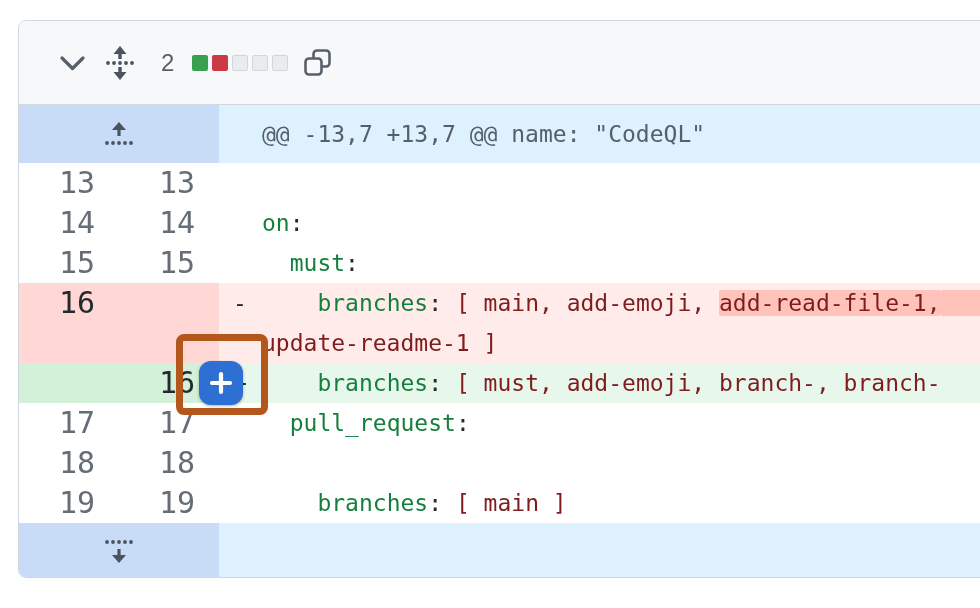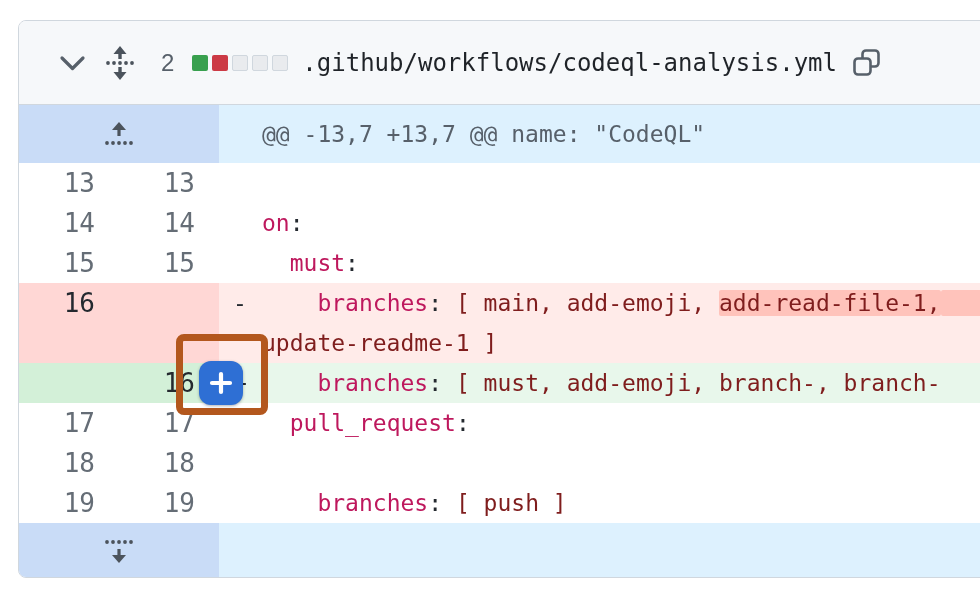--- a/index.html
+++ b/index.html
@@ -67,21 +67,21 @@
     padding-left: 43px;
     white-space: pre;
     overflow: hidden;
   }
 
   
   .drow { display: flex; }
   .drow .num {
     width: 100px; flex: none;
     font-family: "DejaVu Sans Mono", monospace;
-    font-size: 26px; color: #656d76;
+    font-size: 30px; color: #656d76;
     text-align: right;
     padding-right: 24px;
     line-height: 40px;
     cursor: pointer;
     user-select: none;
   }
   .drow .code {
     flex: 1;
     position: relative;
     font-family: "DejaVu Sans Mono", monospace;
@@ -96,21 +96,21 @@
   .marker {
     position: absolute; left: 14px; top: 0;
     line-height: 40px;
     color: #24292f;
   }
   .drow.removed .num  { background: #ffd7d5; color: #24292f; }
   .drow.removed .code { background: #ffebe9; }
   .drow.added .num    { background: #d3f0d8; color: #24292f; }
   .drow.added .code   { background: #e8f7eb; }
 
-  .seg-key     { color: #be185d; text-align: right; }
+  .seg-key     { color: #15803d; text-align: right; }
   .seg-value   { color: #7f1d1d; }
   .seg-punct   { color: #24292f; }
   .seg-plain   { color: #24292f; }
   .seg-comment { color: #6e7781; }
   .seg-hl      { background: #ffc3bb; border-radius: 2px; }
 
   
   .expand-row { display: flex; height: 55px; }
   .expand-gutter {
     width: 200px; flex: none;
@@ -162,21 +162,20 @@
       <path d="M17 35 L23.5 27 H10.5 Z"></path>
     </svg>
     <span class="hdr-count">2</span>
     <div class="diffstat" id="diffstat">
         <span class="sq added"></span>
         <span class="sq deleted"></span>
         <span class="sq neutral"></span>
         <span class="sq neutral"></span>
         <span class="sq neutral"></span>
       </div>
-    <span class="hdr-filename">.github/workflows/codeql-analysis.yml</span>
     <svg class="hdr-copy" viewBox="0 0 31 31" fill="none">
       <rect x="11.5" y="3.5" width="16" height="16" rx="3.5" stroke="#57606a" stroke-width="2.6"></rect>
       <rect x="3.5" y="11.5" width="16" height="16" rx="3.5" fill="#f6f8fa" stroke="#57606a" stroke-width="2.6"></rect>
     </svg>
   </div>
 
   <div class="hunk-row">
     <div class="hunk-gutter">
       <svg width="30" viewBox="0 0 30 26" height="26" fill="#4b535c">
         <path d="M15 1 L22 9 H8 Z"></path>
@@ -241,21 +240,21 @@
         <div class="num" style="height: 40px;">18</div>
         <div class="num" style="height: 40px;">18</div>
         <div class="code">
           <div class="code-line"><span class="seg-plain">    </span></div>
         </div>
       </div>
       <div class="drow context">
         <div class="num" style="height: 40px;">19</div>
         <div class="num" style="height: 40px;">19</div>
         <div class="code">
-          <div class="code-line"><span class="seg-plain">    </span><span class="seg-key">branches</span><span class="seg-punct">:</span><span class="seg-plain"> </span><span class="seg-value">[ push ]</span></div>
+          <div class="code-line"><span class="seg-plain">    </span><span class="seg-key">branches</span><span class="seg-punct">:</span><span class="seg-plain"> </span><span class="seg-value">[ main ]</span></div>
         </div>
       </div>
     </div>
 
   <div class="expand-row">
     <div class="expand-gutter">
       <svg width="30" height="26" viewBox="0 0 30 26" fill="#4b535c">
         <circle cx="3" cy="4" r="1.9"></circle>
         <circle cx="9" cy="4" r="1.9"></circle>
         <circle cx="15" cy="4" r="1.9"></circle>

